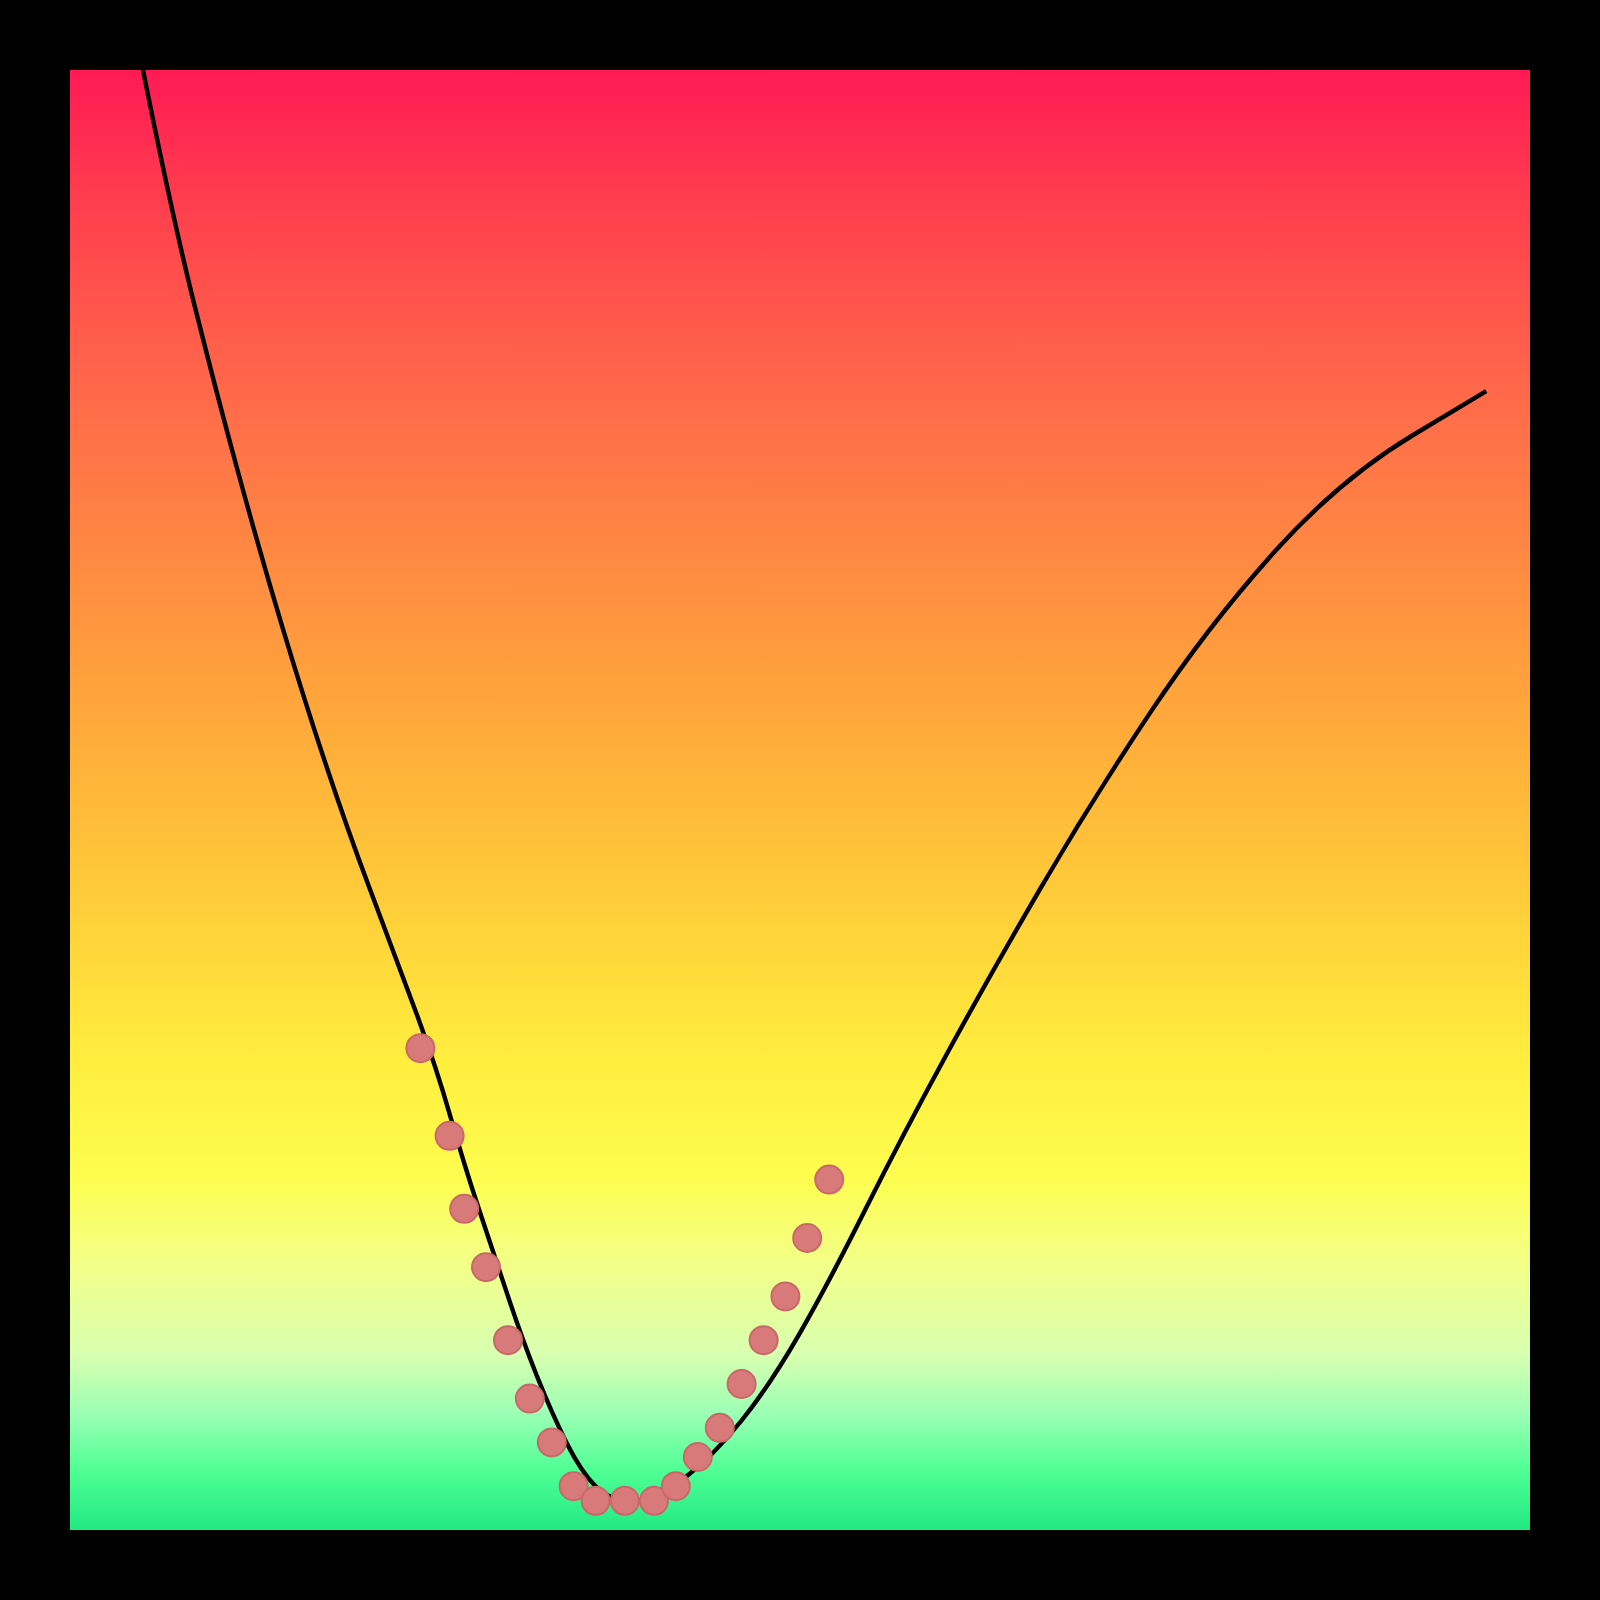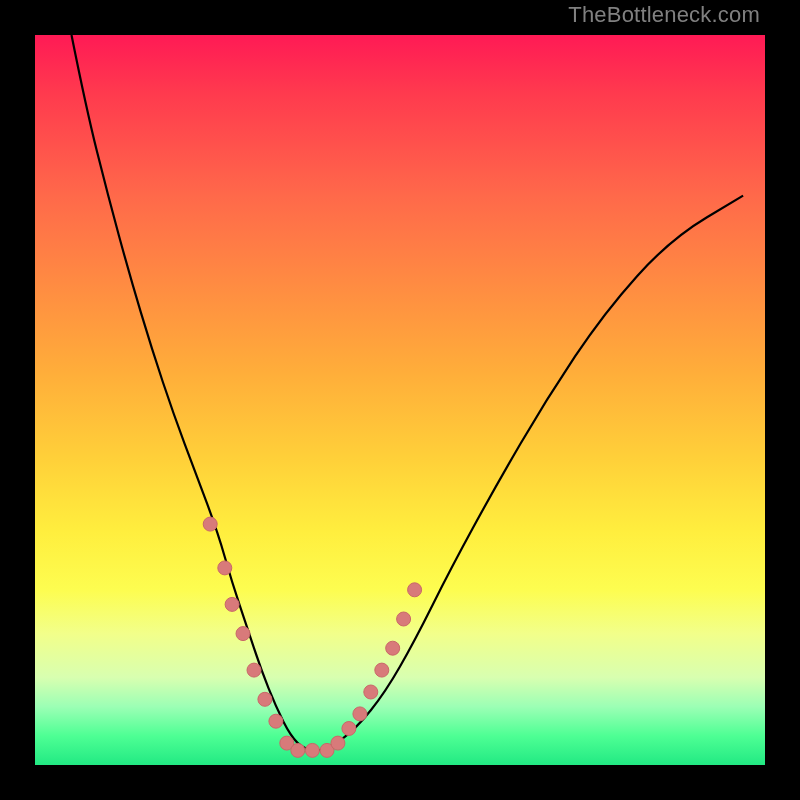--- a/index.html
+++ b/index.html
@@ -66,21 +66,20 @@
     left: 0;
     width: 730px;
     height: 730px;
   }
 </style>
 </head>
 <body>
 
 <div class="frame">
 
-  <div class="watermark">TheBottleneck.com</div>
 
   <div class="plot-area">
     <div class="gradient-bg"></div>
 
     <svg class="curve" viewBox="0 0 730 730" preserveAspectRatio="none">
 
       <path id="curve-path" fill="none" stroke="#000000" stroke-width="2.2" d="M 36.5 0 Q 51.1 73 62.05 116.80000000000001 Q 73 160.60000000000002 83.95 200.75 Q 94.9 240.89999999999998 105.85 277.4 Q 116.8 313.90000000000003 127.75 346.75 Q 138.7 379.6 149.64999999999998 408.8 Q 160.6 438 171.55 467.2 Q 182.5 496.4 189.8 521.95 Q 197.10000000000002 547.5 204.4 569.4 Q 211.7 591.3 219 613.2 Q 226.3 635.1 233.60000000000002 653.35 Q 240.9 671.6 248.2 686.2 Q 255.49999999999997 700.8 262.8 708.0999999999999 Q 270.1 715.4 281.05 715.4 Q 292 715.4 306.6 704.45 Q 321.2 693.5 335.79999999999995 675.25 Q 350.4 657 365 631.45 Q 379.6 605.9 397.85 569.4 Q 416.09999999999997 532.9 438 492.75 Q 459.9 452.6 485.44999999999993 408.8 Q 510.99999999999994 365 540.1999999999999 321.2 Q 569.4 277.4 602.25 240.89999999999998 Q 635.1 204.39999999999998 671.6 182.5 T 708.1 160.60000000000002"></path>
 
       <g id="markers">
           <circle cx="175.2" cy="489.1" r="7" fill="#d87a7a" stroke="#c96868" stroke-width="1"></circle>

